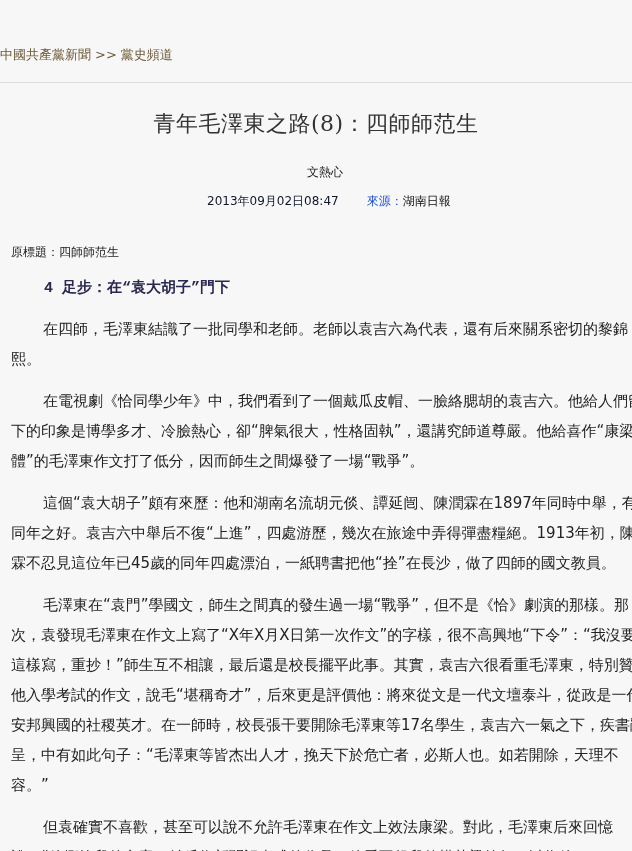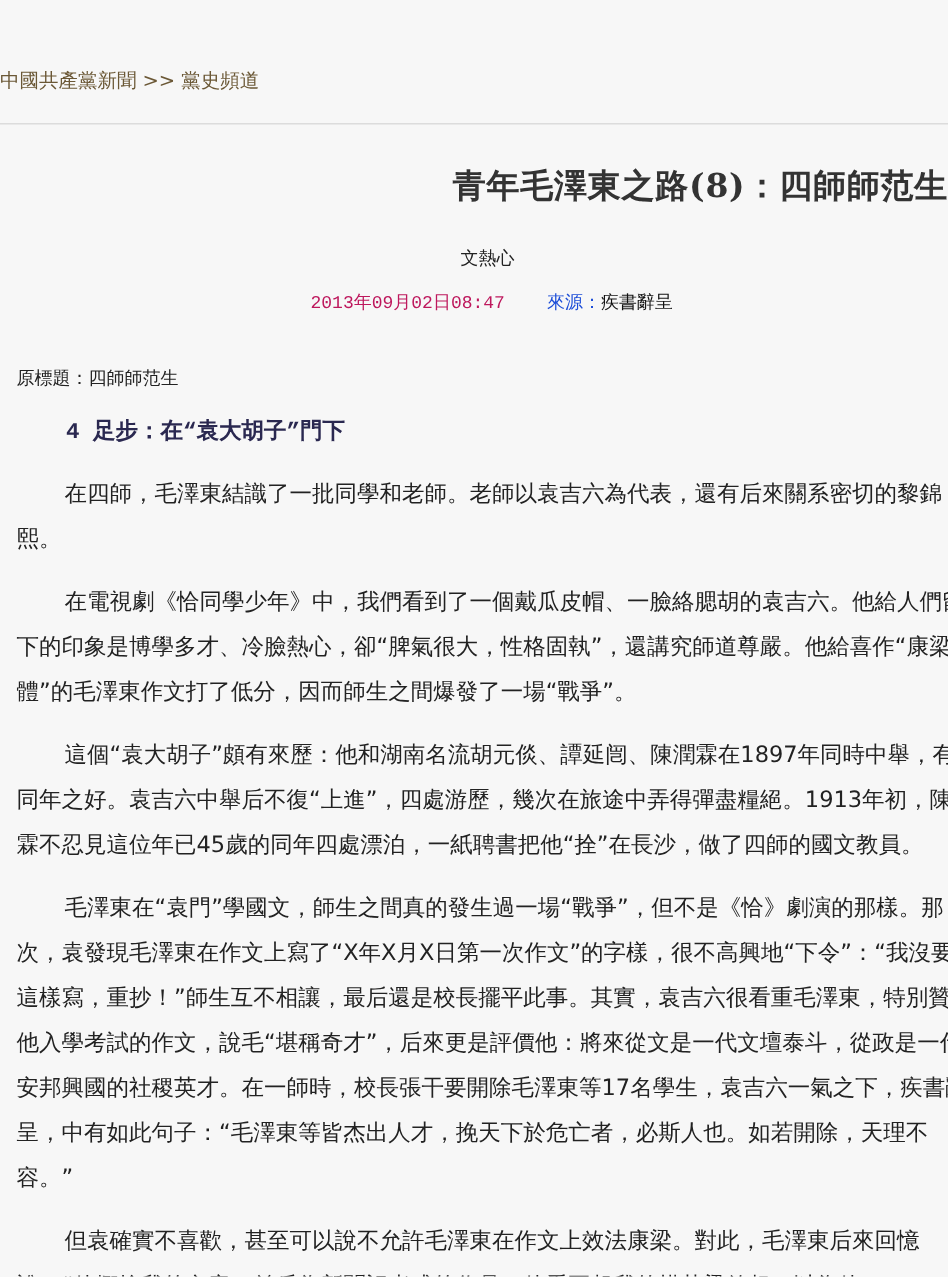--- a/index.html
+++ b/index.html
@@ -59,21 +59,21 @@
       font-size: 12px;
       color: #222;
     }
     .meta {
       position: absolute;
       left: 207px;
       top: 151px;
       font-size: 12px;
       white-space: nowrap;
     }
-    .meta .date { color: #be185d; font-family: Liberation Mono, monospace; }
+    .meta .date { color: #0f172a; }
     .meta .src-label { color: #1d4ed8; margin-left: 28px; }
     .meta .src-value { color: #111; }
     .orig-title {
       position: absolute;
       left: 11px;
       top: 202px;
       font-size: 12px;
       color: #222;
       white-space: nowrap;
       text-align: center;
@@ -116,26 +116,26 @@
 <body>
 
 <div class="page">
 
   <div class="breadcrumb">
     <a href="#">中國共產黨新聞</a><span class="sep">&gt;&gt;</span><a href="#">黨史頻道</a>
   </div>
 
   <div class="divider"></div>
 
-  <h1 class="title" style="margin:0;font-weight:bold;text-align:right;">青年毛澤東之路(8)：四師師范生</h1>
+  <h1 class="title" style="margin:0;font-weight:normal;">青年毛澤東之路(8)：四師師范生</h1>
 
   <div class="author">文熱心</div>
 
   <div class="meta">
-    <span class="date">2013年09月02日08:47</span><span class="src-label">來源：</span><span class="src-value">疾書辭呈</span>
+    <span class="date">2013年09月02日08:47</span><span class="src-label">來源：</span><span class="src-value">湖南日報</span>
   </div>
 
   <div class="orig-title">原標題：四師師范生</div>
 
   <div class="section-head">4 足步：在“袁大胡子”門下</div>
 
   <div class="body">
     <p>在四師，毛澤東結識了一批同學和老師。老師以袁吉六為代表，還有后來關系密切的黎錦熙。</p>
     <p>在電視劇《恰同學少年》中，我們看到了一個戴瓜皮帽、一臉絡腮胡的袁吉六。他給人們留下的印象是博學多才、冷臉熱心，卻“脾氣很大，性格固執”，還講究師道尊嚴。他給喜作“康梁體”的毛澤東作文打了低分，因而師生之間爆發了一場“戰爭”。</p>
     <p>這個“袁大胡子”頗有來歷：他和湖南名流胡元倓、譚延闿、陳潤霖在1897年同時中舉，有同年之好。袁吉六中舉后不復“上進”，四處游歷，幾次在旅途中弄得彈盡糧絕。1913年初，陳潤霖不忍見這位年已45歲的同年四處漂泊，一紙聘書把他“拴”在長沙，做了四師的國文教員。</p>

